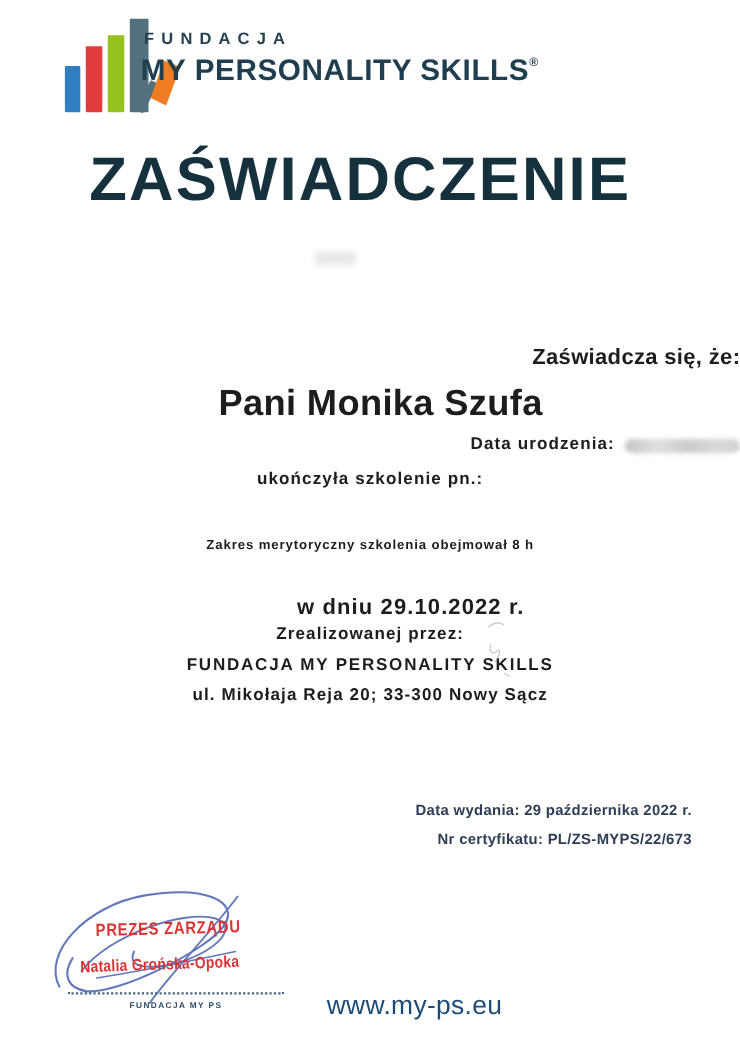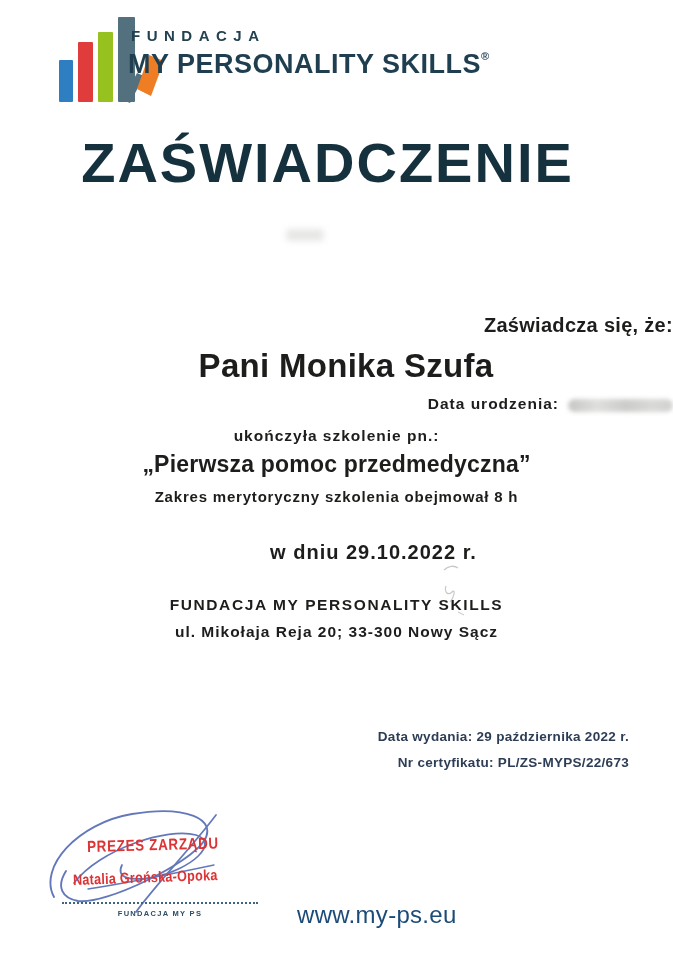--- a/index.html
+++ b/index.html
@@ -33,21 +33,21 @@
   .certify    { top:314px; font-size:20px; letter-spacing:.3px;text-align:right; }
   .recipient  { top:347px; font-size:33px; letter-spacing:.3px;padding-left:19px; }
   .birth-row  { top:395px; left:0; width:673px; display:flex;
     justify-content:flex-end; align-items:center; gap:9px; }
   .birth-label{ font-size:15.5px; font-weight:700; letter-spacing:1px; color:#1d1d1b; }
   .redacted   { width:105px; height:13px; border-radius:7px; opacity:.85;
     background:linear-gradient(90deg,#bcbcba 0%,#dadad8 28%,#c3c3c1 55%,#d3d3d1 80%,#c9c9c7 100%);
     filter:blur(2px); margin-top:2px; }
   .completed  { top:427px; font-size:15.5px; letter-spacing:1px; }
   .course     { top:451px; font-size:23px; letter-spacing:.2px; }
-  .scope      { top:488px; font-size:15px; letter-spacing:.8px; }
+  .scope      { top:488px; font-size:12px; letter-spacing:.8px; }
   .tdate      { top:541px; font-size:20px; letter-spacing:1px;margin-left:37px; }
   .realized   { top:568px; font-size:15.5px; letter-spacing:1px; }
   .orgname    { top:596px; font-size:15.5px; letter-spacing:1.6px; }
   .address    { top:623px; font-size:15.5px; letter-spacing:1px; }
 
   .pencil-marks { left:430px; top:560px; width:45px; height:60px; opacity:.5; }
 
   
   .issue-line { right:44px; text-align:center; font-size:13.5px; font-weight:600;
     color:#2e3d56; letter-spacing:.3px; white-space:nowrap; }
@@ -91,23 +91,23 @@
 
   <div class="abs cline certify">Zaświadcza się, że:</div>
   <div class="abs cline recipient">Pani Monika Szufa</div>
 
   <div class="abs birth-row">
     <span class="birth-label">Data urodzenia:</span>
     <span class="redacted"></span>
   </div>
 
   <div class="abs cline completed">ukończyła szkolenie pn.:</div>
-  <div class="abs cline course">„Pierwsza pomoc przedmedyczna”</div>
   <div class="abs cline scope">Zakres merytoryczny szkolenia obejmował 8 h</div>
   <div class="abs cline tdate">w dniu 29.10.2022 r.</div>
+  <div class="abs cline realized">Zrealizowanej przez:</div>
   <div class="abs cline orgname">FUNDACJA MY PERSONALITY SKILLS</div>
   <div class="abs cline address">ul. Mikołaja Reja 20; 33-300 Nowy Sącz</div>
 
   <svg class="abs pencil-marks" viewBox="0 0 45 60">
     <path d="M14,10 C18,6 24,5 28,8" stroke="#97958f" stroke-width="1.3" fill="none"></path>
     <path d="M16,26 C14,32 18,36 22,32 C26,28 24,38 20,42" stroke="#97958f" stroke-width="1.2" fill="none"></path>
     <path d="M28,52 L34,55" stroke="#a3a19b" stroke-width="1.2" fill="none"></path>
   </svg>
 
   <div class="abs issue-line issue-date">Data wydania: 29 października 2022 r.</div>

